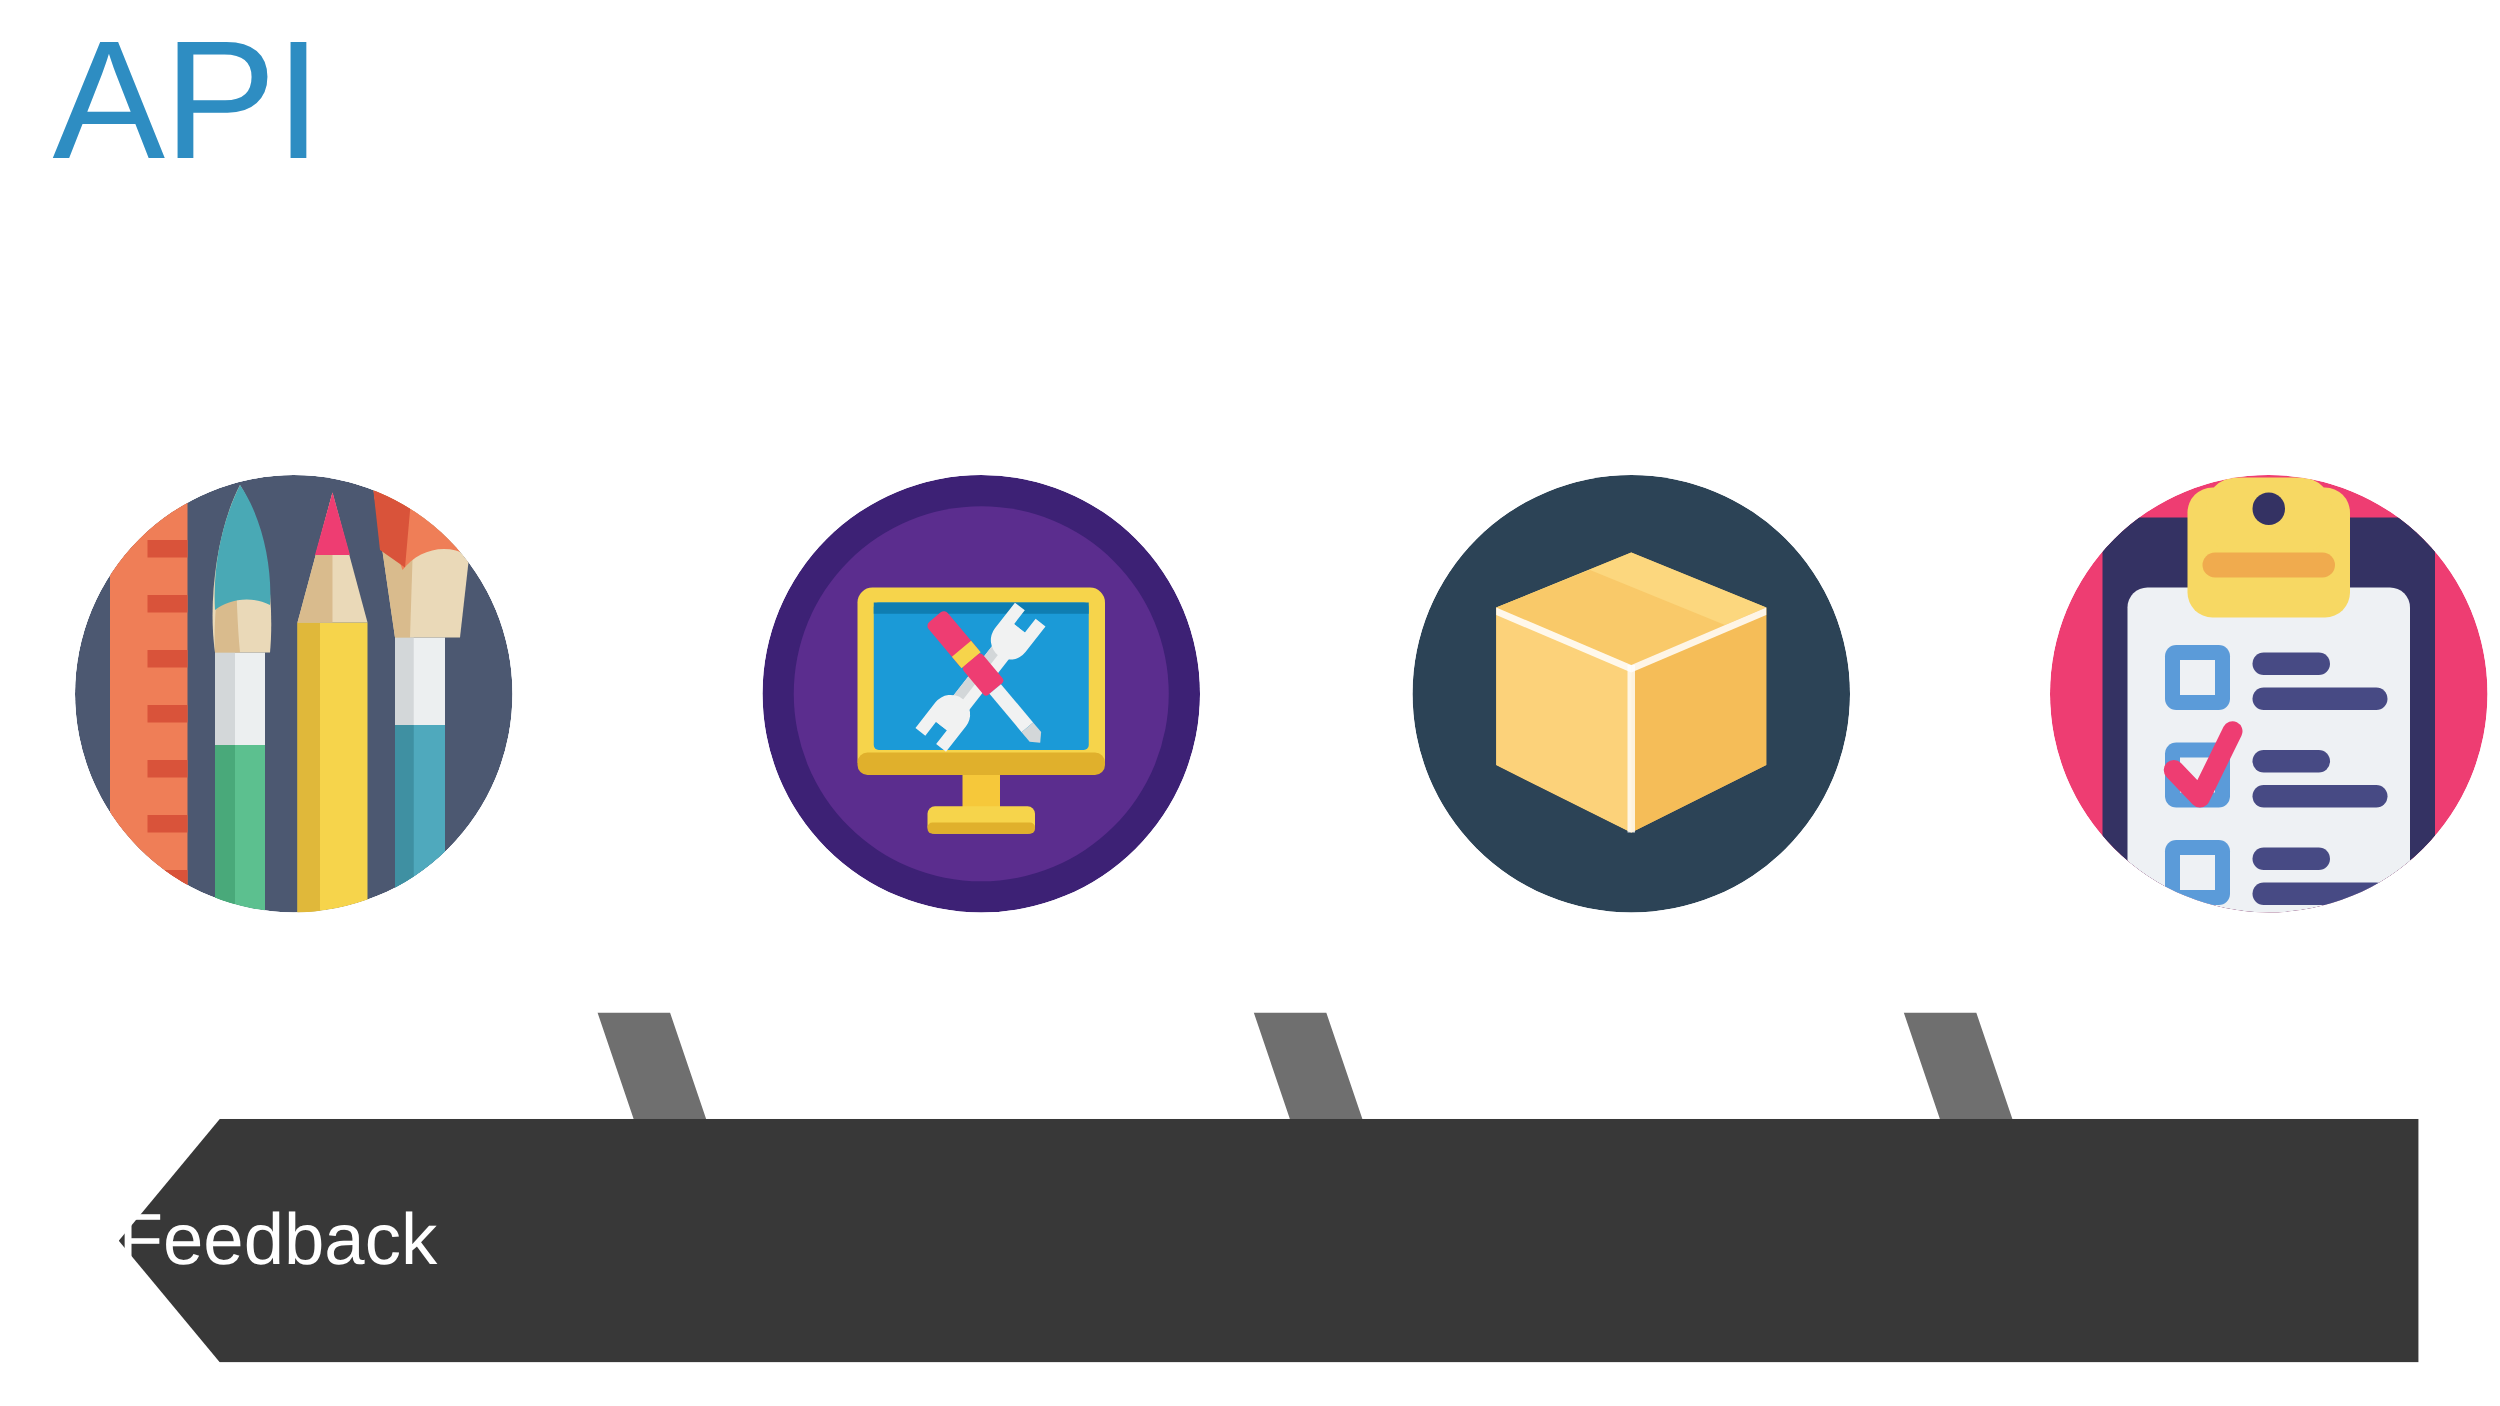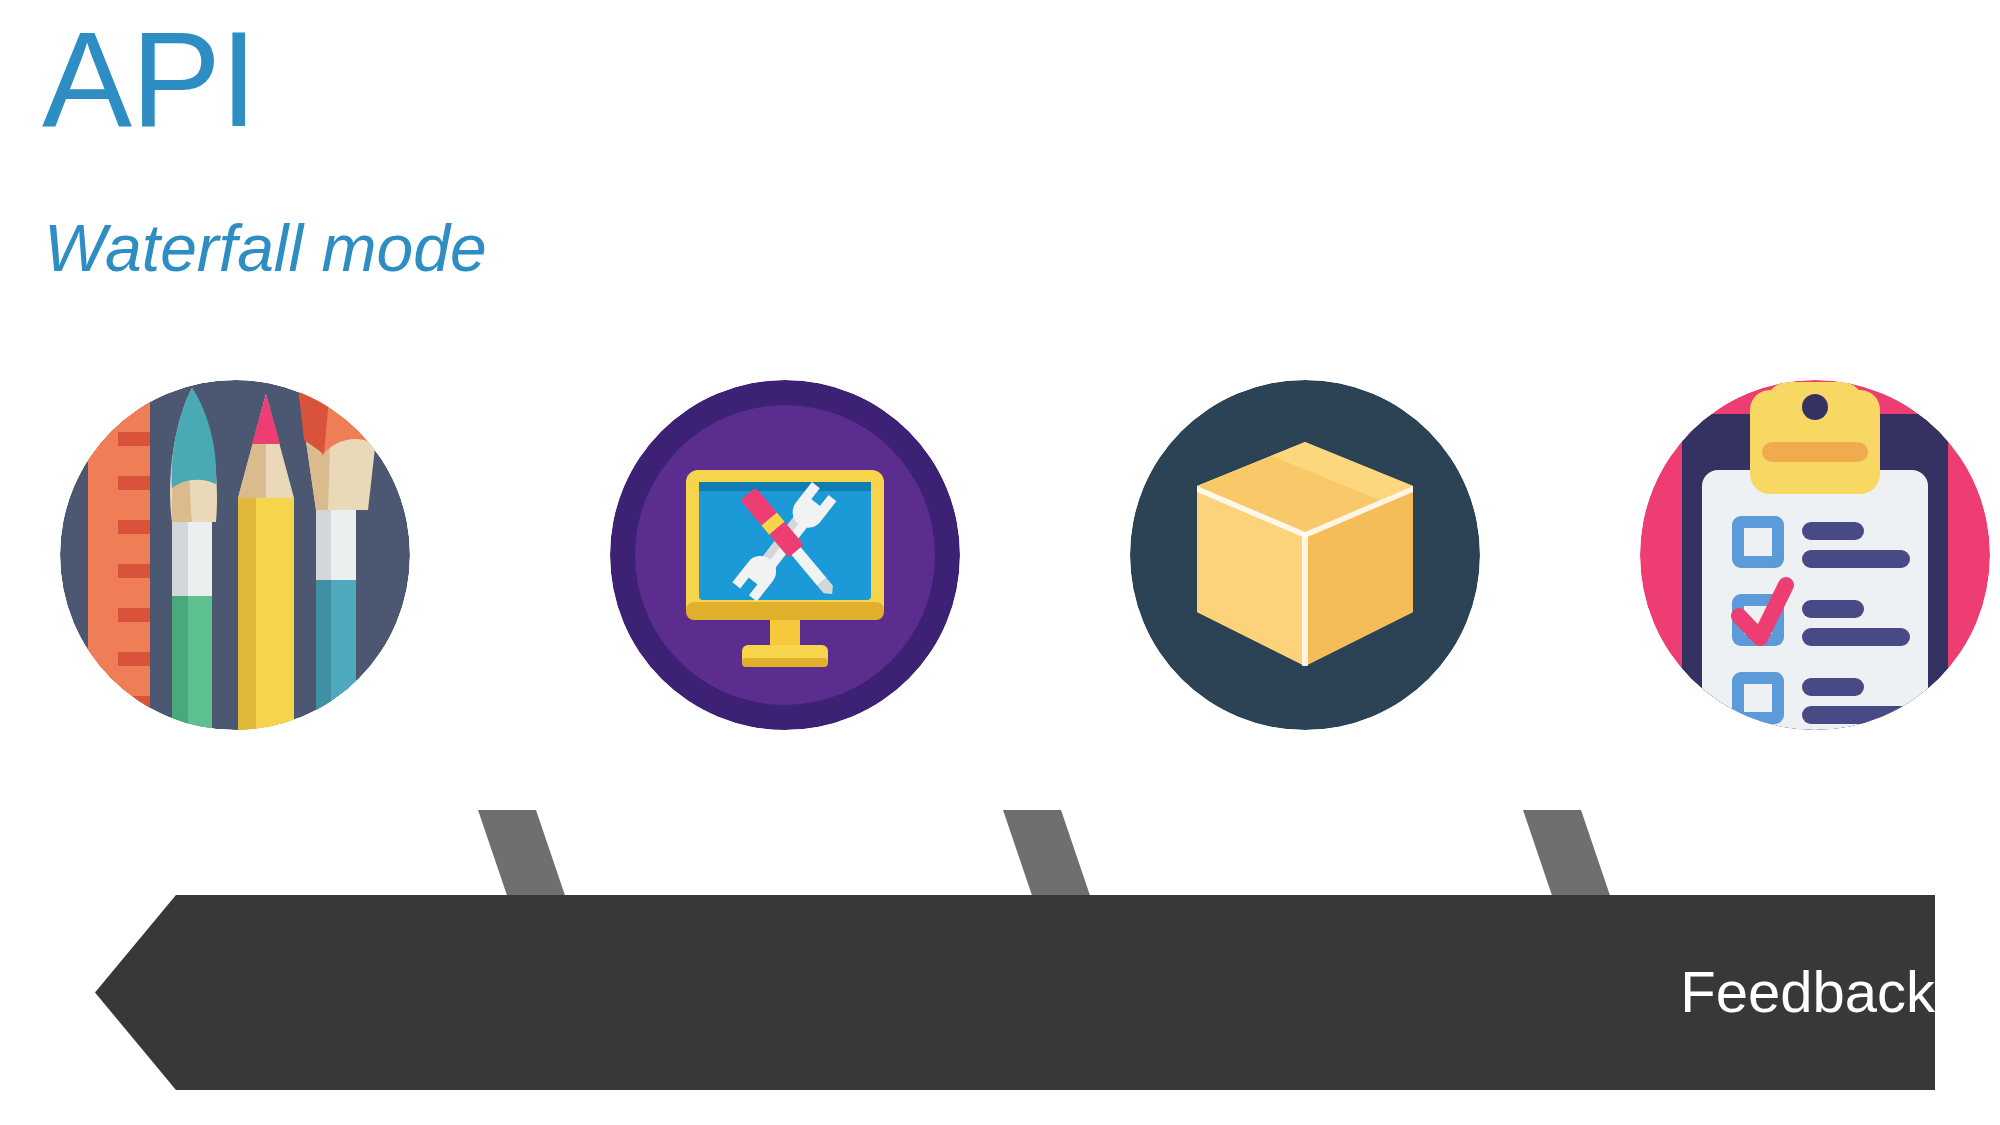--- a/index.html
+++ b/index.html
@@ -41,34 +41,33 @@
   
   .banner{
     position:absolute;left:95px;top:895px;width:1840px;height:195px;
   }
   .banner .shape{
     position:absolute;inset:0;background:#383838;
     clip-path:polygon(0% 50%, 4.4% 0%, 100% 0%, 100% 100%, 4.4% 100%);
   }
   .banner .txt{
     position:absolute;inset:0;display:flex;flex-direction:column;
-    align-items:flex-end;justify-content:center;color:#ffffff;
+    align-items:flex-start;justify-content:center;color:#ffffff;
     font-size:58px;line-height:1.12;font-weight:400;
   }
 
   
   .disc svg{display:block;width:350px;height:350px;}
 </style>
 </head>
 <body>
 
 <div id="stage">
 
   <div class="title">API</div>
-  <div class="subtitle">Waterfall mode</div>
 
   <div class="flow">
 
     <div class="step" style="left:60px;">
       <div class="disc">
         <svg viewBox="0 0 350 350" xmlns="http://www.w3.org/2000/svg">
           <defs>
               <clipPath id="cDesign">
                 <circle cx="175" cy="175" r="175"></circle>
               </clipPath>

